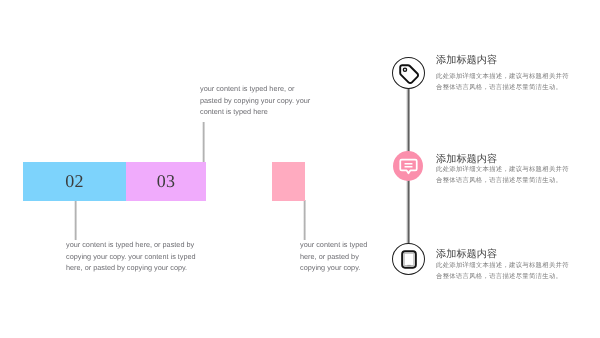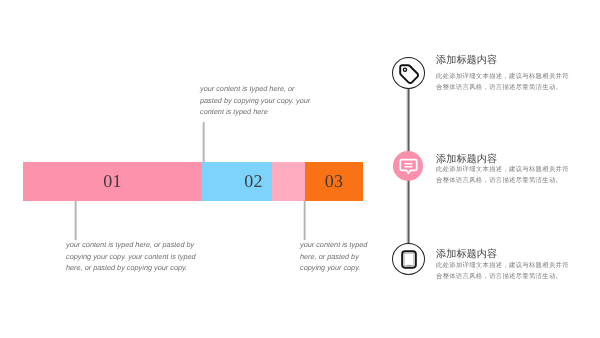--- a/index.html
+++ b/index.html
@@ -11,44 +11,41 @@
   .bar{position:absolute;left:23px;top:162px;height:39px;display:flex;}
   .bar{position:relative;}
   .seg{display:flex;align-items:center;justify-content:center;height:100%;position:relative;z-index:1;}
   .seg-hl{position:absolute;top:0;height:100%;z-index:2;}
   .seg-num{font-family:"Liberation Serif",serif;font-size:18px;color:#3c3c3c;letter-spacing:.3px;}
 
   
   .conn{position:absolute;width:3px;background:linear-gradient(to right,rgba(110,110,110,0.16) 0%,rgba(110,110,110,0.16) 33.33%,rgba(110,110,110,0.53) 33.33%,rgba(110,110,110,0.53) 66.66%,rgba(110,110,110,0.30) 66.66%,rgba(110,110,110,0.30) 100%);}
 
   
-  .ltext{position:absolute;font-size:7.3px;line-height:11.6px;color:#6e6e73;font-style:italic;}
+  .ltext{position:absolute;font-size:7.3px;line-height:11.6px;color:#6e6e73;}
 
   
   .spine{position:absolute;left:406px;width:4px;z-index:2;background:linear-gradient(to right,rgba(55,55,55,0.12) 0%,rgba(55,55,55,0.12) 25%,rgba(55,55,55,0.40) 25%,rgba(55,55,55,0.40) 50%,rgba(55,55,55,0.80) 50%,rgba(55,55,55,0.80) 75%,rgba(55,55,55,0.48) 75%,rgba(55,55,55,0.48) 100%);}
   .icon-circle{position:absolute;z-index:3;width:33px;height:32px;border-radius:50%;
     box-sizing:border-box;background:#fff;border:1px solid #1f1f1f;
     display:flex;align-items:center;justify-content:center;}
   .icon-circle.filled{background:#fb8fac;border:none;width:30px;height:30px;}
   .r-title{position:absolute;font-size:10.2px;font-weight:normal;color:#404040;}
   .r-body{position:absolute;font-size:6.4px;letter-spacing:.25px;line-height:10.5px;color:#7a7a7a;width:136px;}
 </style>
 </head>
 <body>
 
 <div class="slide">
 
   <div class="bar">
-    <div class="seg" style="width:179px;background:#fc92ab">
-      <span class="seg-num">01</span>
-    </div>
     <div class="seg" style="width:103px;background:#7dd3fc">
       <span class="seg-num">02</span>
     </div>
-    <div class="seg" style="width:58px;background:#f97316">
+    <div class="seg" style="width:80px;background:#f0abfc">
       <span class="seg-num">03</span>
     </div>
     <div class="seg-hl" style="left:249px;width:33px;background:#ffabc0"></div>
   </div>
 
   <div class="conn" style="left:202px;top:122px;height:41px;"></div>
   <div class="conn" style="left:74px;top:200px;height:40px;"></div>
   <div class="conn" style="left:303px;top:200px;height:40px;"></div>
 
   <div class="ltext" style="left:200px;top:83px;width:114px;">your content is typed here, or pasted by copying your copy. your content is typed here</div>

